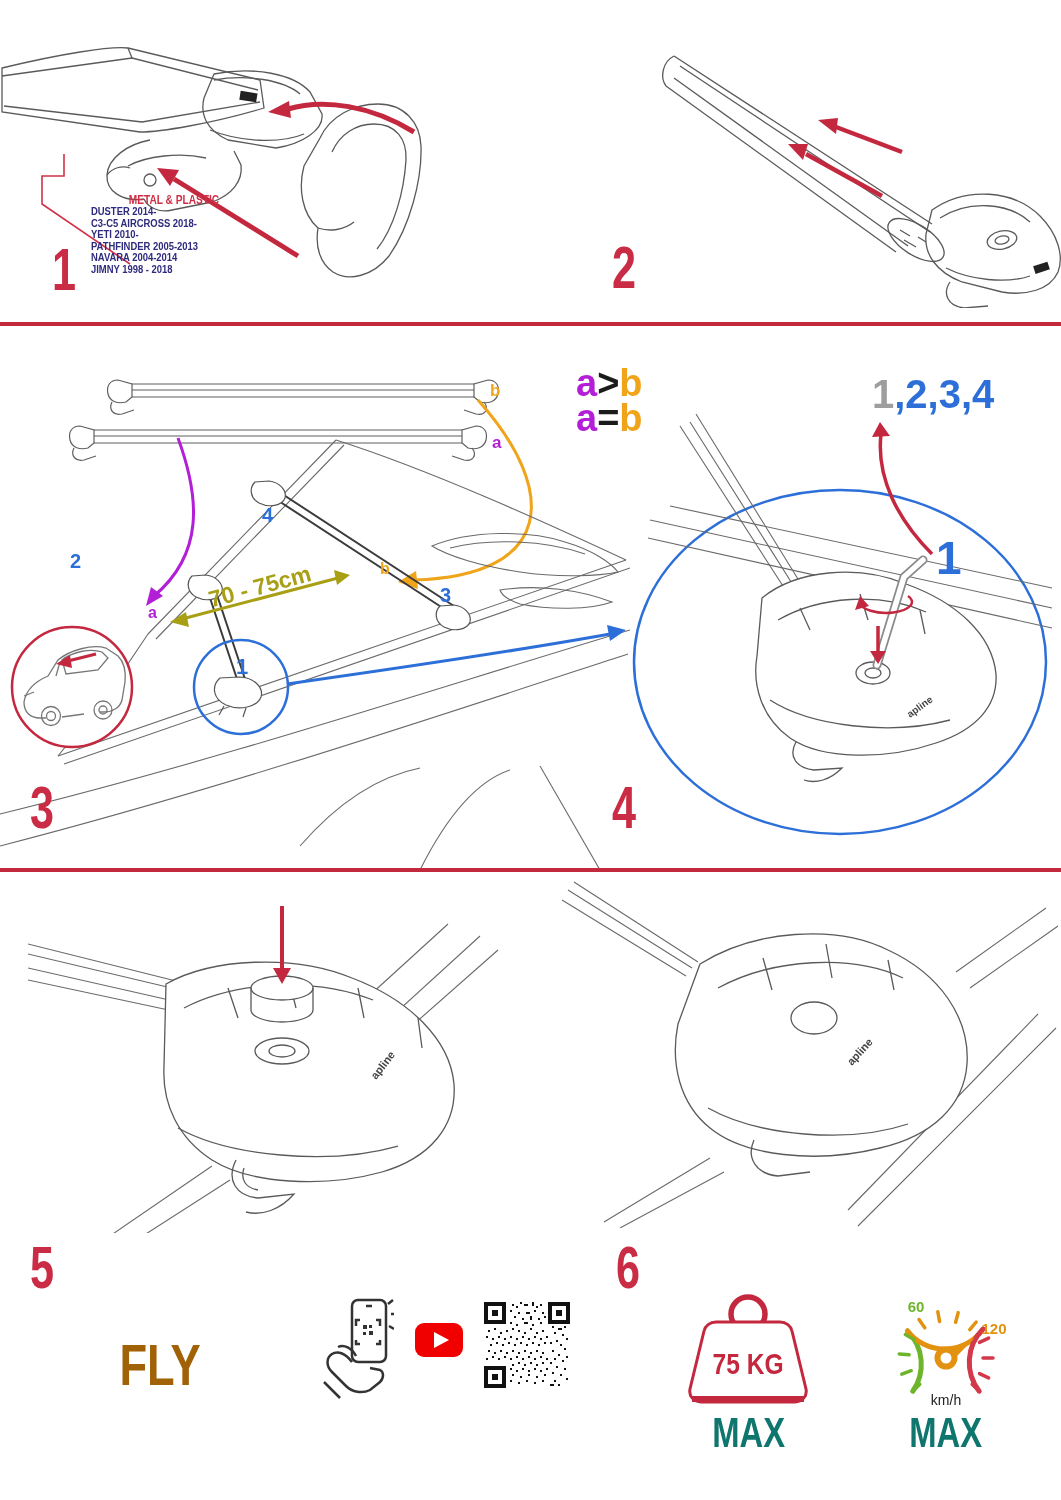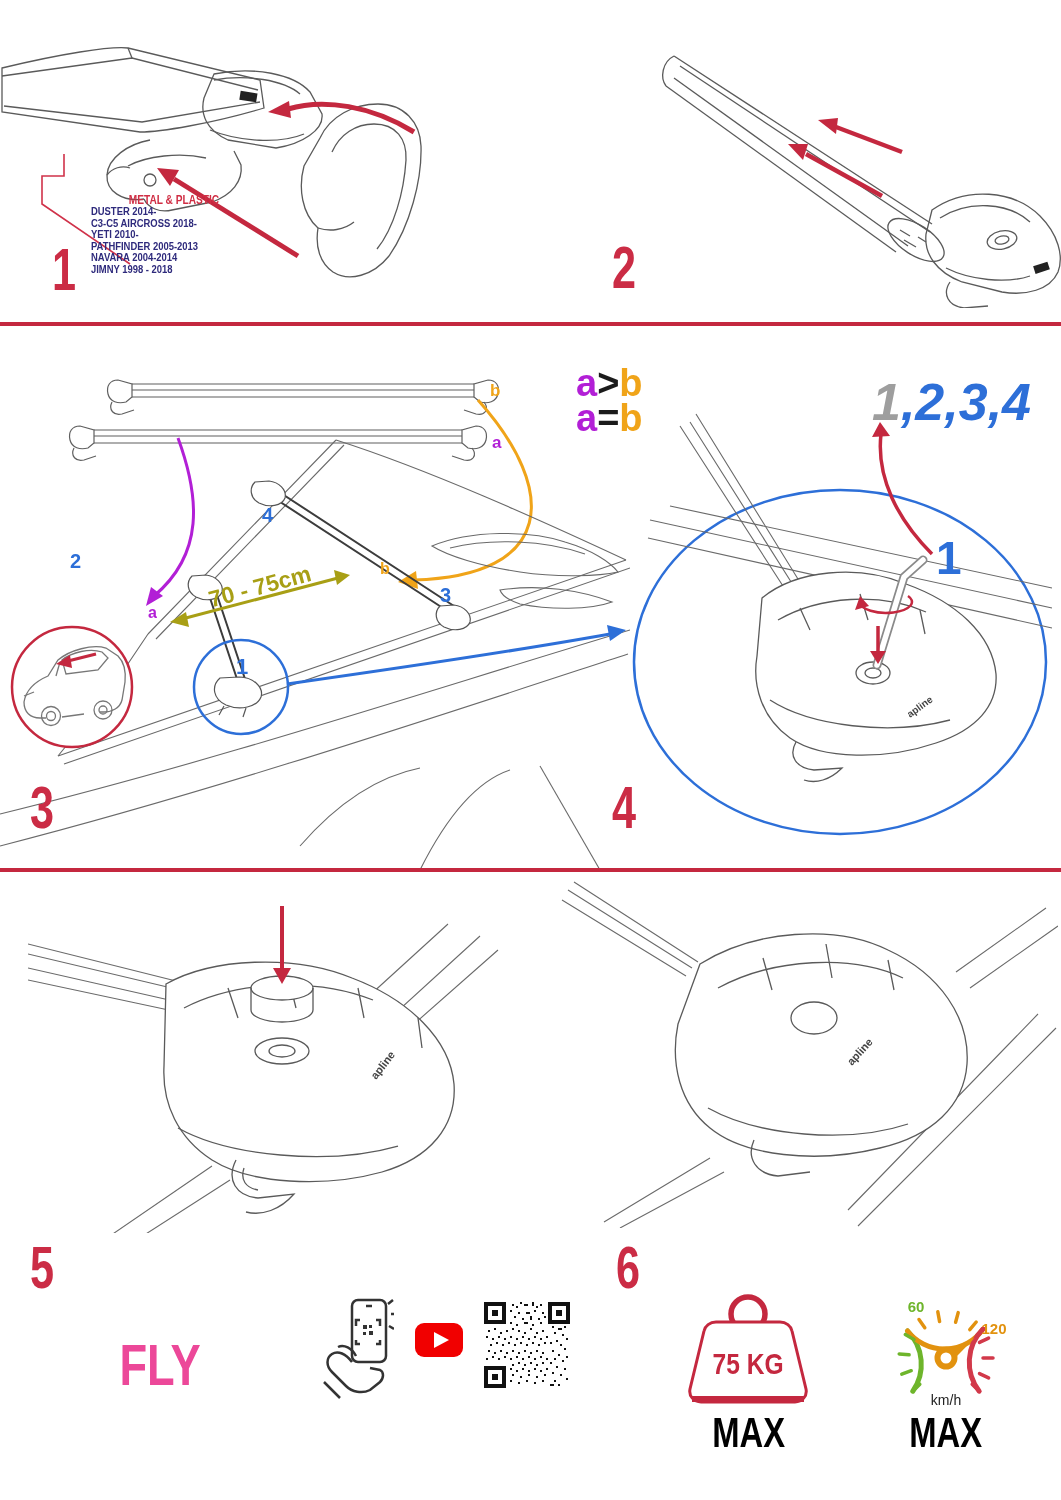--- a/index.html
+++ b/index.html
@@ -9,28 +9,28 @@
   .divider{position:absolute;left:0;width:1061px;height:4px;background:#c4283f;}
   .stepnum{position:absolute;color:#cb2c45;font-weight:bold;font-size:60px;line-height:1;}
   .cx{display:inline-block;transform:scaleX(0.72);transform-origin:0 50%;}
   .cxc{display:inline-block;transform:scaleX(0.78);transform-origin:50% 50%;}
   .mat-label{color:#d02e44;font-weight:bold;font-size:13px;line-height:15px;}
   .model-line{color:#2e2a7c;font-weight:bold;font-size:11.5px;line-height:11.5px;
               transform:scaleX(0.82);transform-origin:100% 50%;}
   .models-block{position:absolute;left:60px;top:206px;width:172px;text-align:left;}
   .legend{position:absolute;left:576px;top:366px;font-size:38px;font-weight:bold;line-height:35px;}
   .lg-a{color:#b21fd6;} .lg-op{color:#1b1b1b;} .lg-b{color:#f0a419;}
-  .seq{position:absolute;left:872px;top:372px;font-size:52px;font-weight:bold;letter-spacing:0px;font-style:italic;}
+  .seq{position:absolute;left:872px;top:372px;font-size:40px;font-weight:bold;letter-spacing:0px;}
   .seq-first{color:#9e9e9e;} .seq-rest{color:#2d6fd8;}
-  .fly{position:absolute;left:98px;top:1336px;width:124px;text-align:center;color:#ec4899;
+  .fly{position:absolute;left:98px;top:1336px;width:124px;text-align:center;color:#a16207;
        font-weight:bold;font-size:58px;line-height:1;}
   .brandline{position:absolute;left:30px;top:1390px;width:350px;text-align:center;
              font-size:33px;font-weight:500;letter-spacing:0px;color:#1a1a1a;line-height:1.3;}
   .brand-red{color:#d02e44;}
-  .maxlabel{position:absolute;text-align:center;color:#000000;font-weight:bold;font-size:42px;line-height:1;}
+  .maxlabel{position:absolute;text-align:center;color:#0f766e;font-weight:bold;font-size:42px;line-height:1;}
   svg{display:block;}
   svg text{font-family:"Liberation Sans",sans-serif;}
 </style>
 </head>
 <body>
 
 <div id="page">
 
   <svg class="abs" style="left:0;top:18px" width="450" height="300" viewBox="0 0 450 300">
     <g stroke="#5a5a5a" stroke-width="1.3" fill="none">

